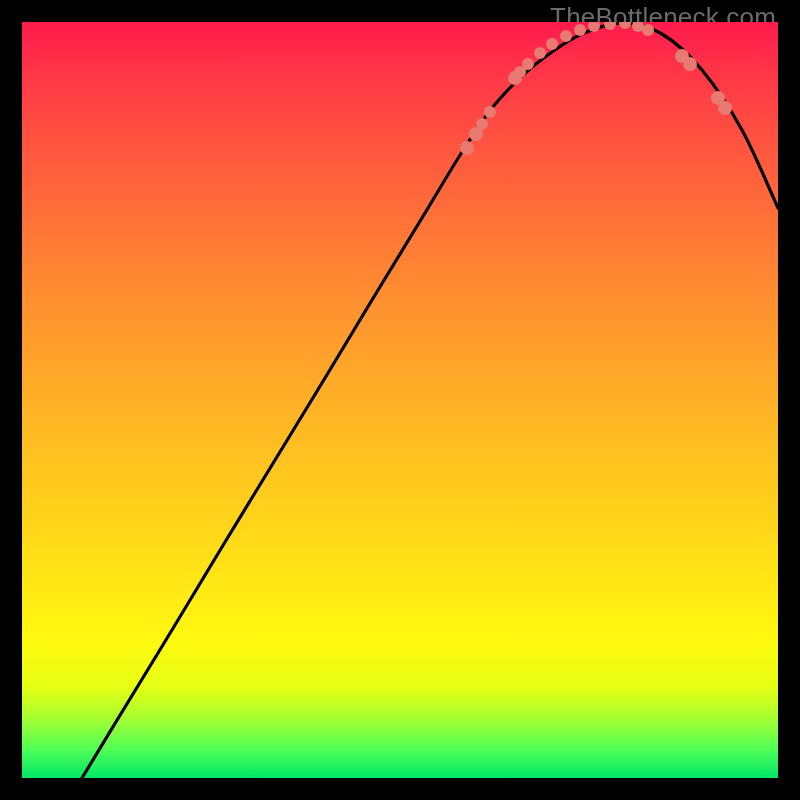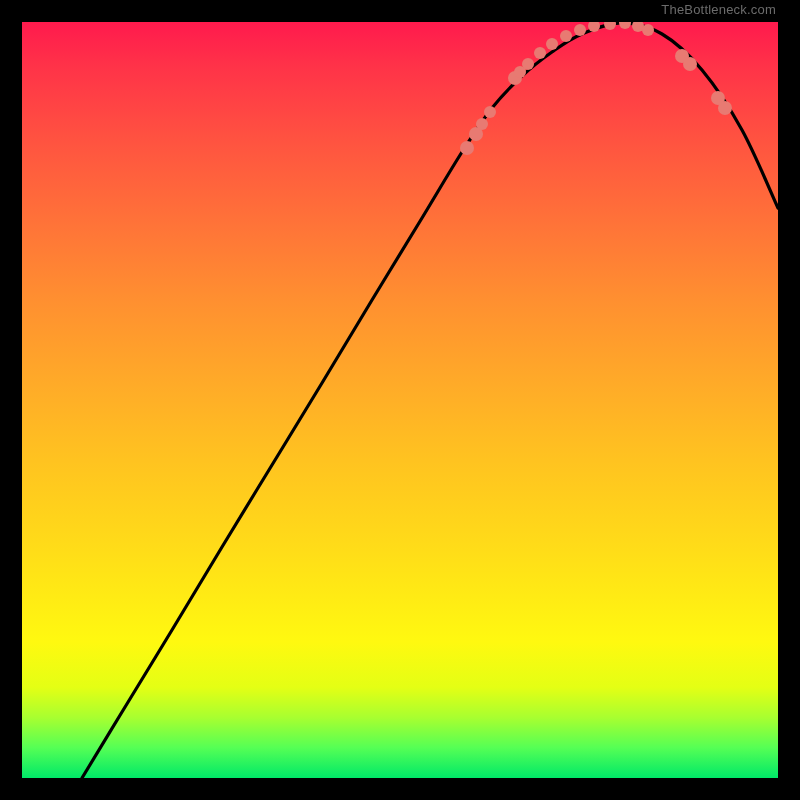--- a/index.html
+++ b/index.html
@@ -46,21 +46,21 @@
     left: 0;
     top: 0;
     width: 756px;
     height: 756px;
   }
   .watermark {
     position: absolute;
     top: 2px;
     right: 24px;
     color: #6b6b6b;
-    font-size: 13px;
+    font-size: 26px;
     font-weight: 500;
     letter-spacing: 0.2px;
   }
 </style>
 </head>
 <body>
 
 <div class="watermark">TheBottleneck.com</div>
 
 <div class="frame">

